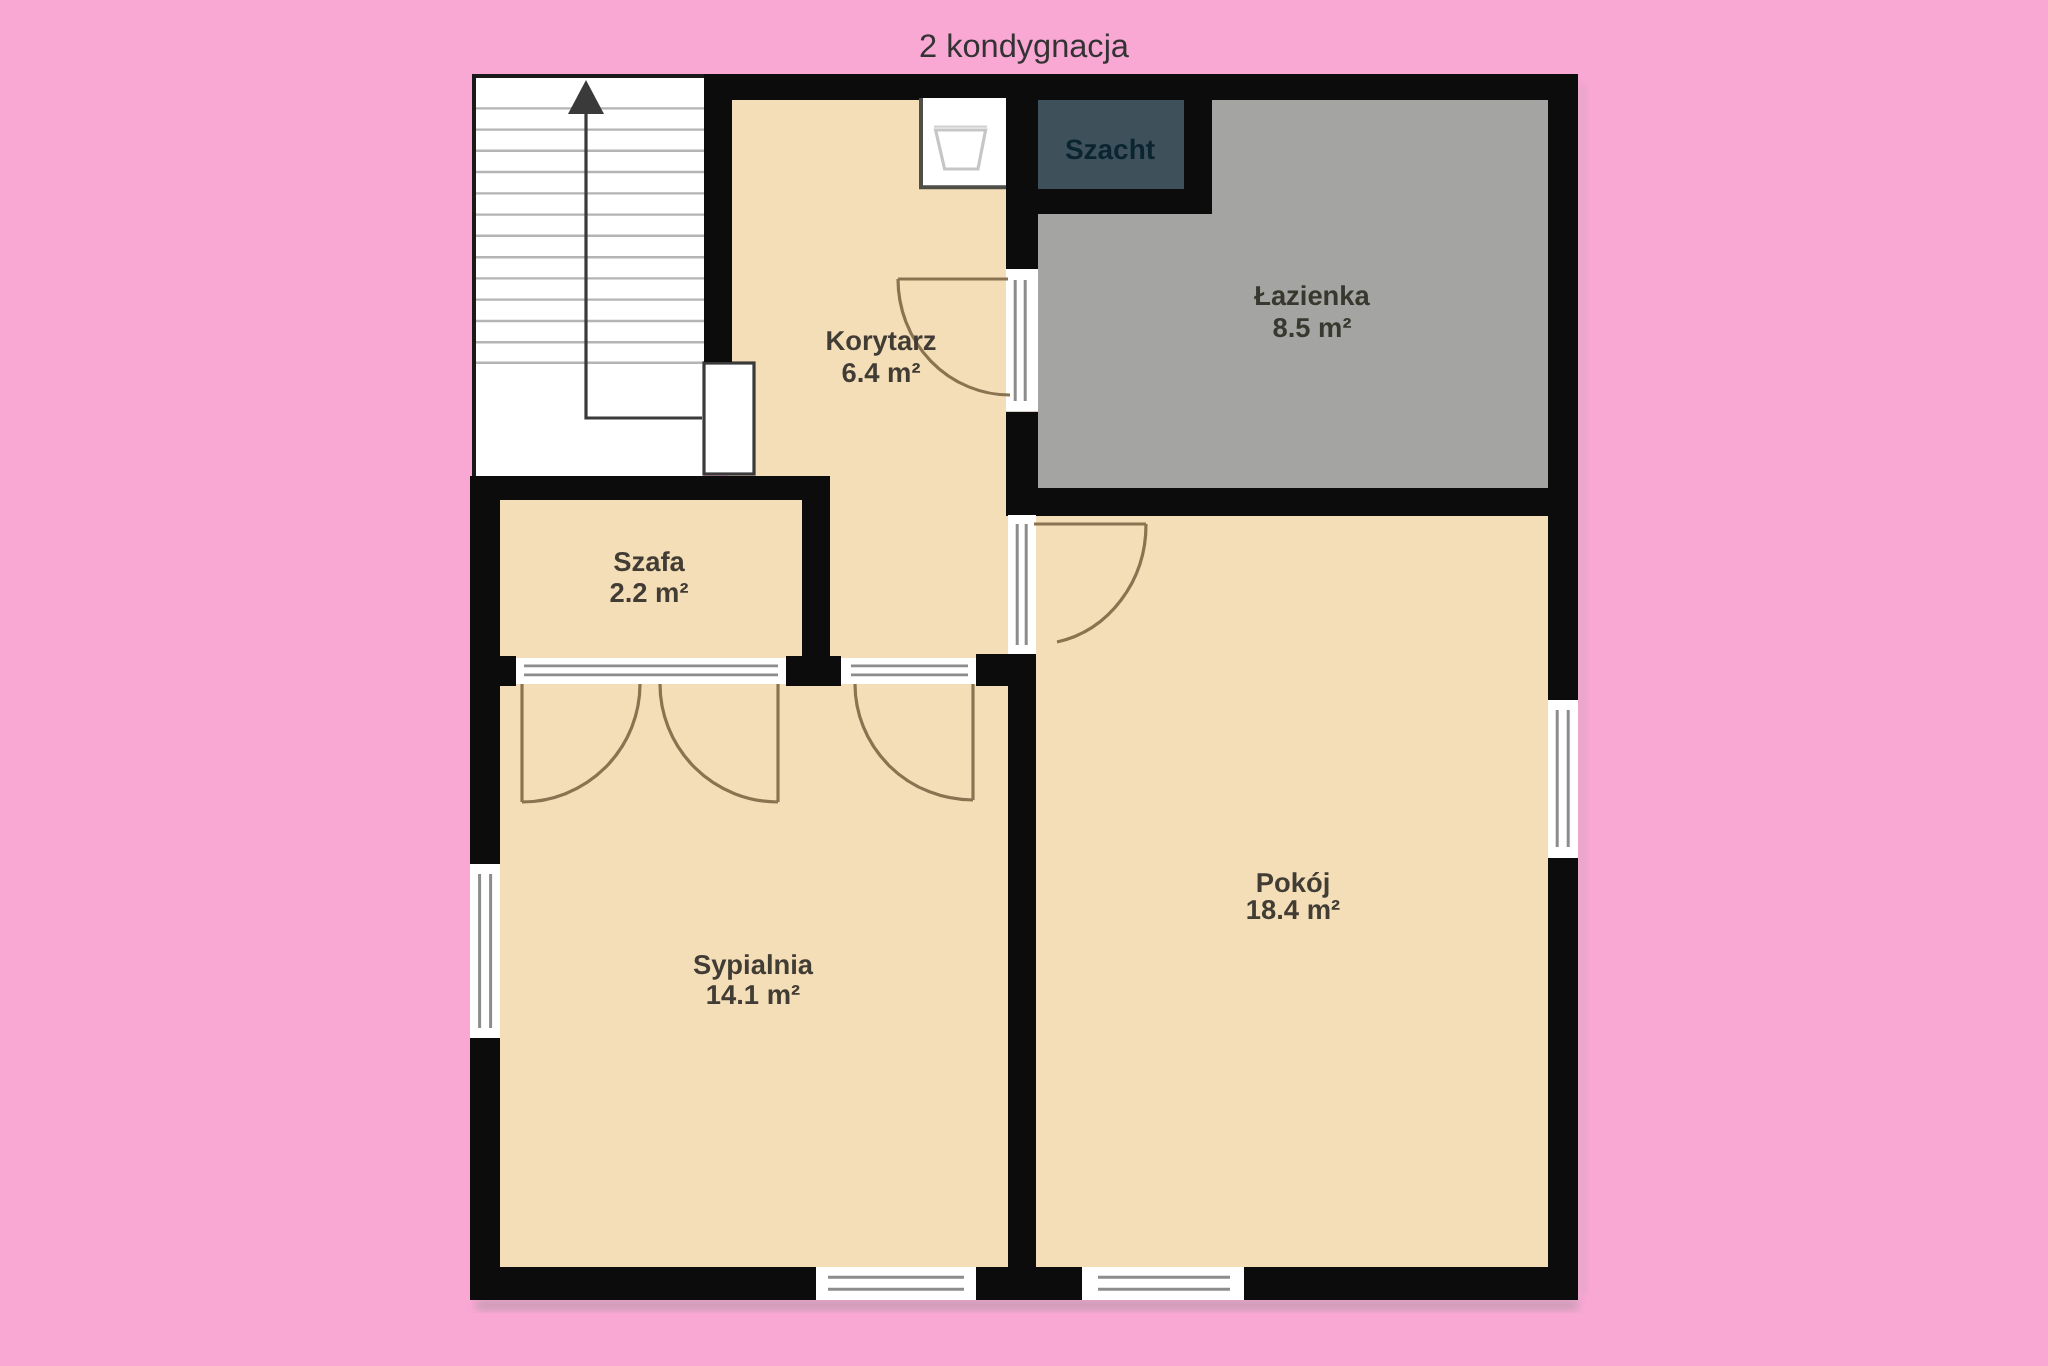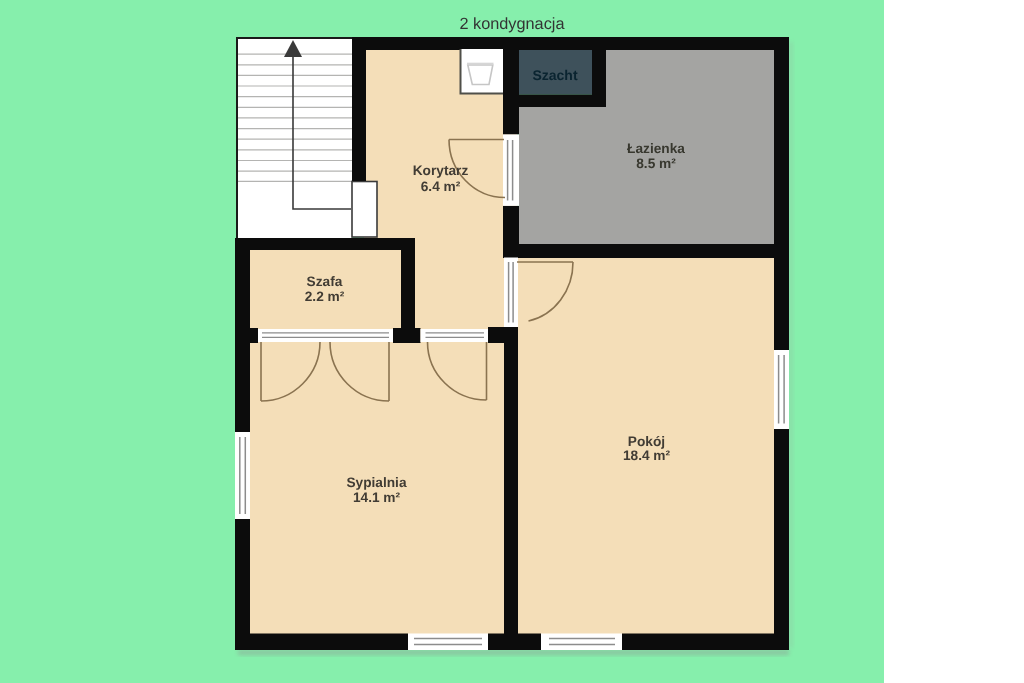--- a/index.html
+++ b/index.html
@@ -1,16 +1,16 @@
 <!DOCTYPE html>
 <html><head>
 <meta charset="utf-8">
 <style>
   html,body{margin:0;padding:0;background:#ffffff;}
-  #canvas{position:relative;width:884px;height:683px;background:#86efac;overflow:hidden;
+  #canvas{position:relative;width:1024px;height:683px;background:#f9a8d4;overflow:hidden;
           font-family:"Liberation Sans", sans-serif; -webkit-font-smoothing:antialiased;}
   text{-webkit-font-smoothing:antialiased;}
 </style>
 </head>
 <body>
 <div id="canvas">
 <svg width="1024" height="683" text-rendering="geometricPrecision" viewBox="0 0 1024 683" xmlns="http://www.w3.org/2000/svg">
 <defs>
         <filter id="soft" x="-30%" y="-30%" width="160%" height="160%">
           <feGaussianBlur stdDeviation="2.2"></feGaussianBlur>

